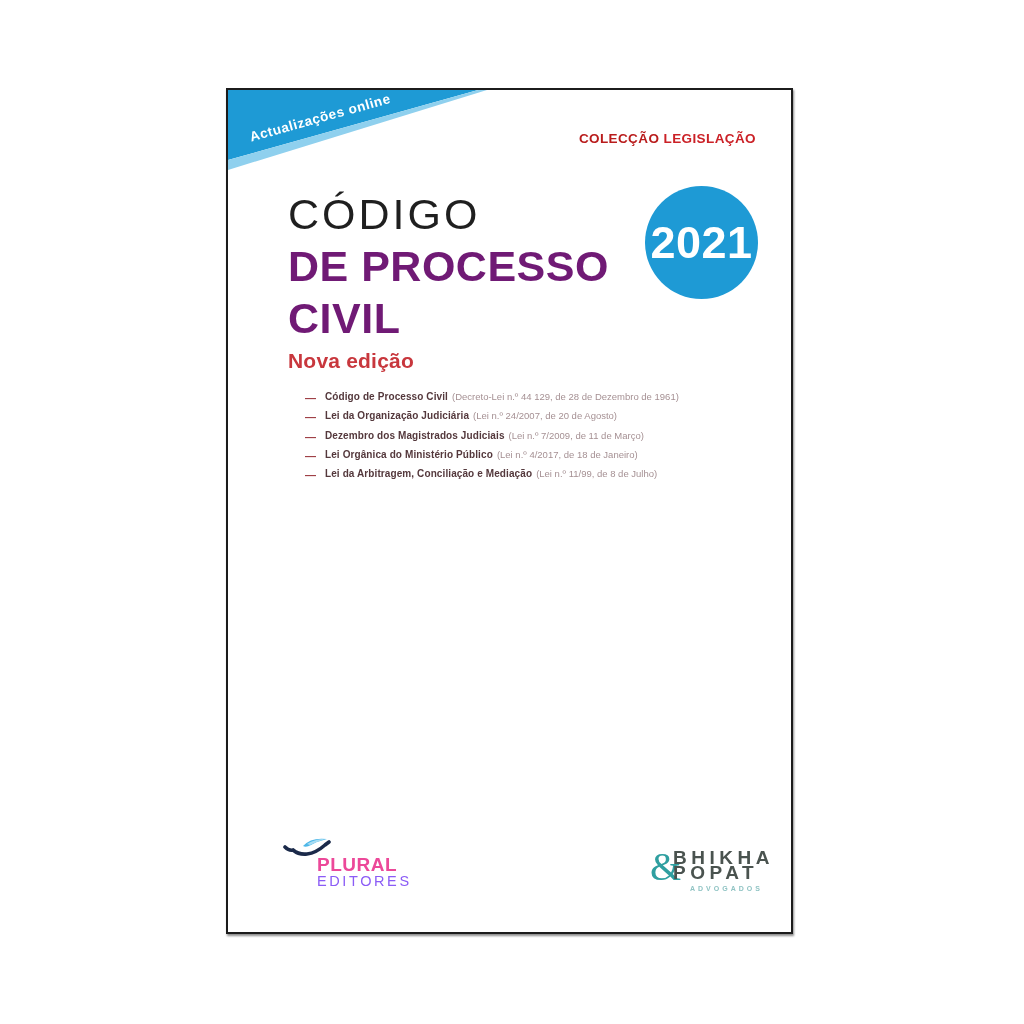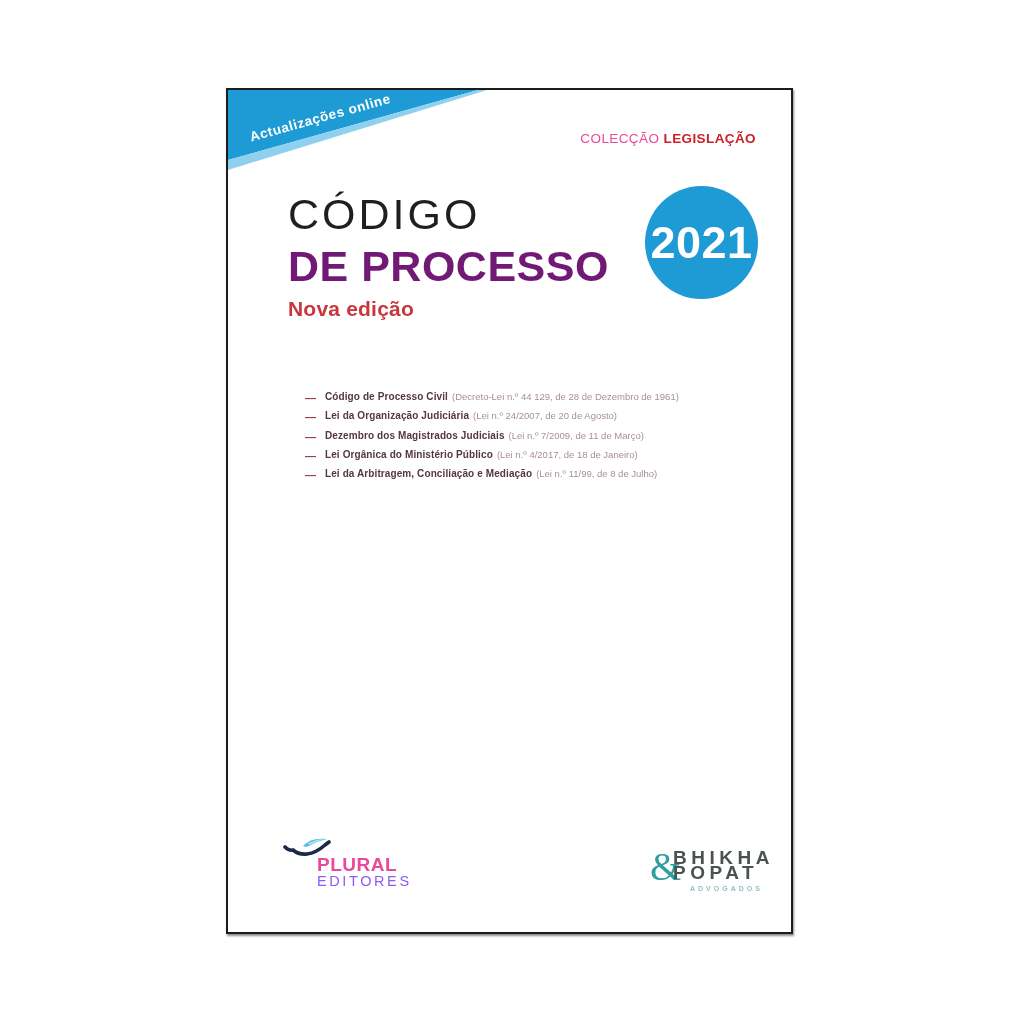--- a/index.html
+++ b/index.html
@@ -20,21 +20,21 @@
     transform:rotate(-15.5deg); transform-origin:0 0;
     color:#ffffff; font-size:13.5px; font-weight:bold; letter-spacing:.6px;
     white-space:nowrap;
   }
 
   
   .collection {
     position:absolute; right:35px; top:41px;
     font-size:13.5px; letter-spacing:.4px; white-space:nowrap;
   }
-  .collection .prefix { color:#ec4899; font-weight:normal; }
+  .collection .prefix { color:#b91c1c; font-weight:bold; }
   .collection .name   { color:#cb2127; font-weight:bold; }
 
   
   .title-block { position:absolute; left:60px; top:98px; }
   .title-line { color:#701a75; font-size:43px; line-height:52px; white-space:nowrap; }
   .title-line.light { font-weight:400; letter-spacing:3px; color:#1f1f1f; }
   .title-line.heavy { font-weight:800; letter-spacing:0.5px; }
   .subtitle { margin-top:5px; color:#c8373d; font-size:21px; font-weight:bold; letter-spacing:.2px; }
 
   
@@ -91,20 +91,21 @@
     </svg>
     <div class="ribbon-label">Actualizações online</div>
 
     <div class="collection">
       <span class="prefix">COLECÇÃO </span><span class="name">LEGISLAÇÃO</span>
     </div>
 
     <div class="title-block">
       <div class="title-line light">CÓDIGO</div>
       <div class="title-line heavy">DE PROCESSO</div>
+      <div class="title-line heavy">CIVIL</div>
       <div class="subtitle">Nova edição</div>
     </div>
 
     <div class="year-badge">2021</div>
 
     <div class="laws">
       <div class="law">
         <span class="dash">—</span>
         <span class="name">Código de Processo Civil</span>
         <span class="ref">(Decreto-Lei n.º 44 129, de 28 de Dezembro de 1961)</span>

